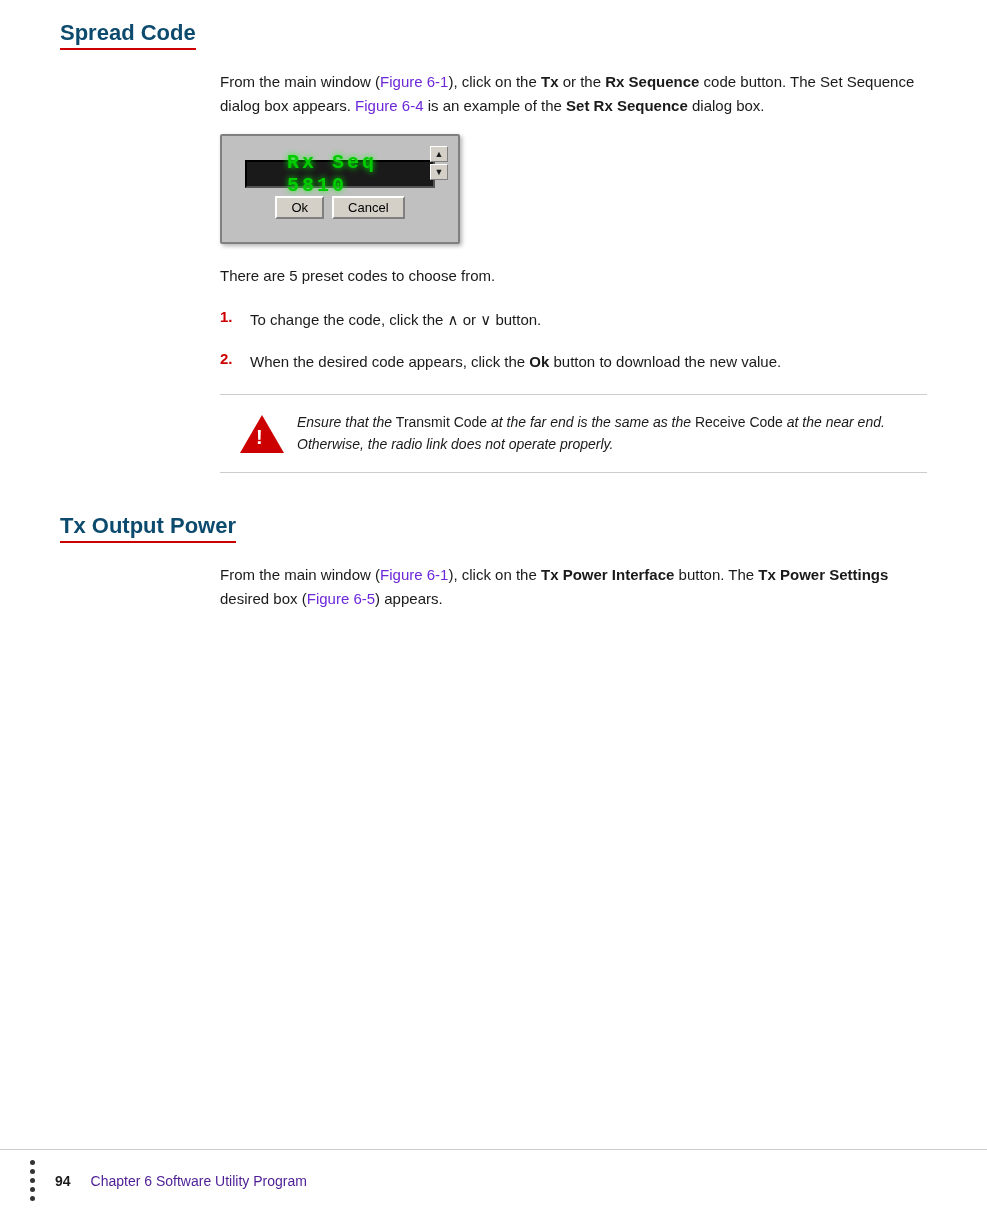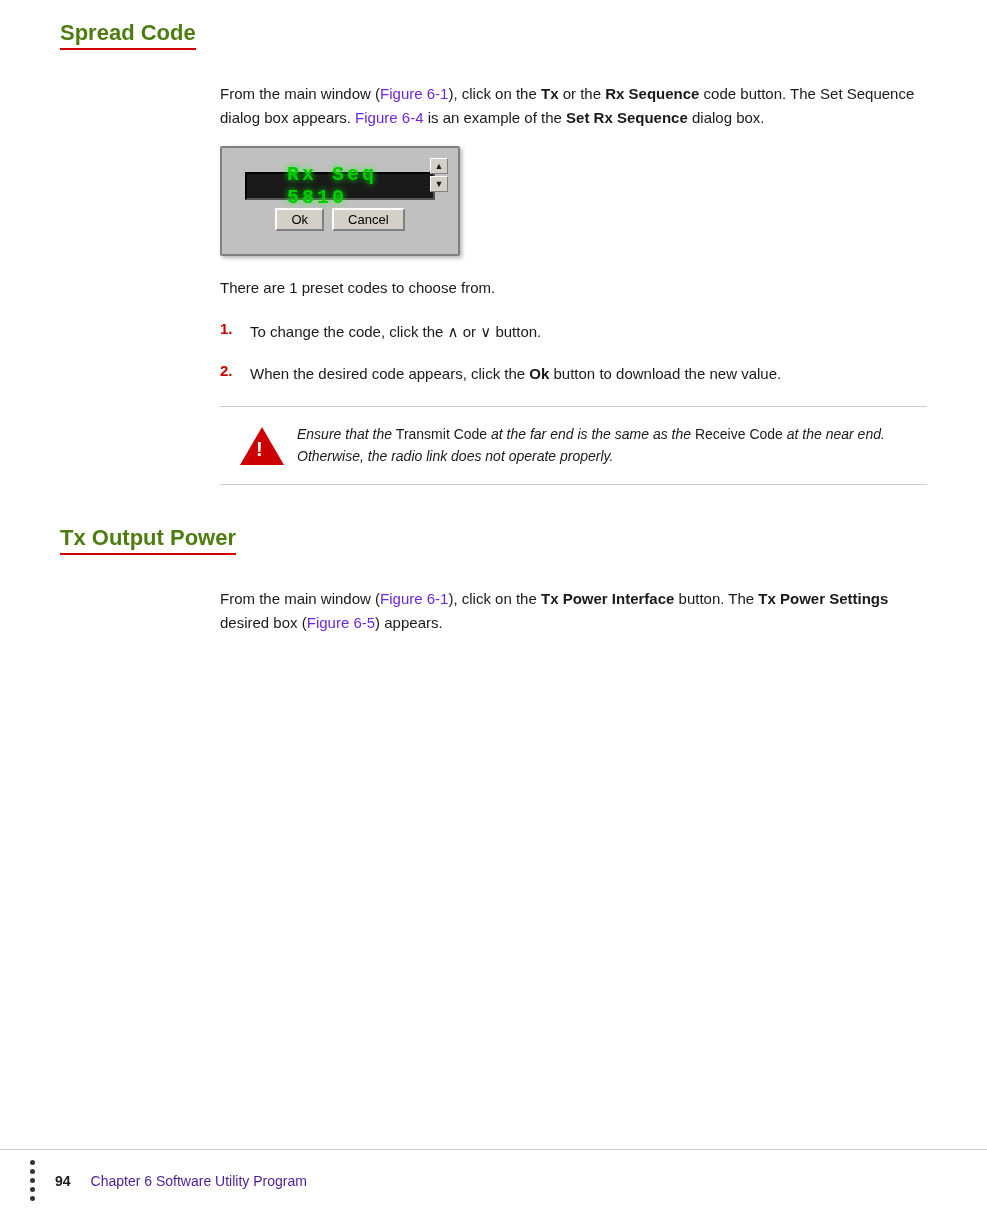--- a/index.html
+++ b/index.html
@@ -15,24 +15,24 @@
     }
 
     .page-container {
       width: 987px;
       min-height: 1221px;
       padding: 20px 60px 60px 60px;
       position: relative;
     }
 
     .section-heading {
-      color: #4d7c0f;
+      color: #0c4a6e;
       font-size: 22px;
       font-weight: bold;
-      margin-bottom: 32px;
+      margin-bottom: 20px;
       border-bottom: 2px solid #cc0000;
       display: inline-block;
       padding-bottom: 2px;
     }
 
     .content-block {
       margin-left: 160px;
       margin-bottom: 20px;
     }
 
@@ -267,21 +267,21 @@
             <div class="arrow-btn">▼</div>
           </div>
           <div class="dialog-display">Rx Seq 5810</div>
           <div class="dialog-buttons">
             <button class="dialog-btn">Ok</button>
             <button class="dialog-btn">Cancel</button>
           </div>
         </div>
       </div>
 
-      <p class="body-text">There are 1 preset codes to choose from.</p>
+      <p class="body-text">There are 5 preset codes to choose from.</p>
     </div>
 
     
     <div class="numbered-item">
       <span class="number-label">1.</span>
       <span class="item-text">To change the code, click the ∧ or ∨ button.</span>
     </div>
 
     
     <div class="numbered-item">

